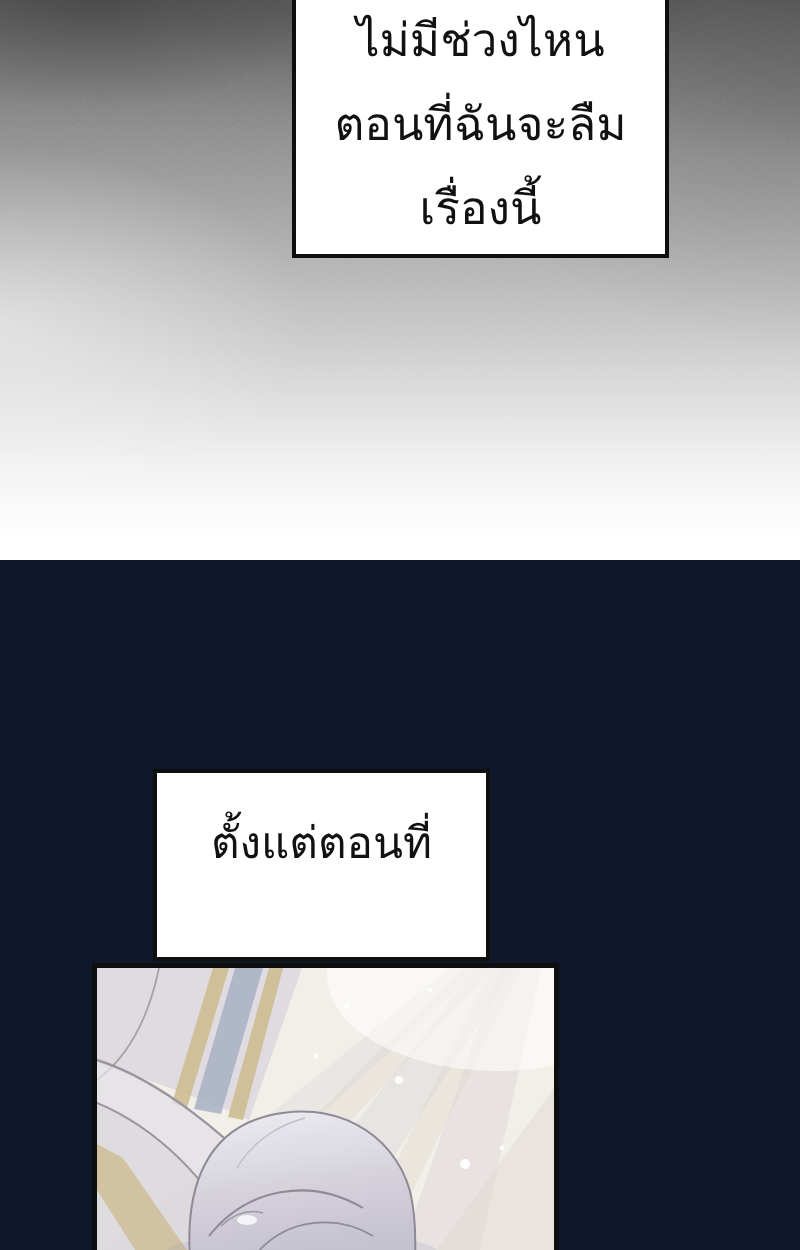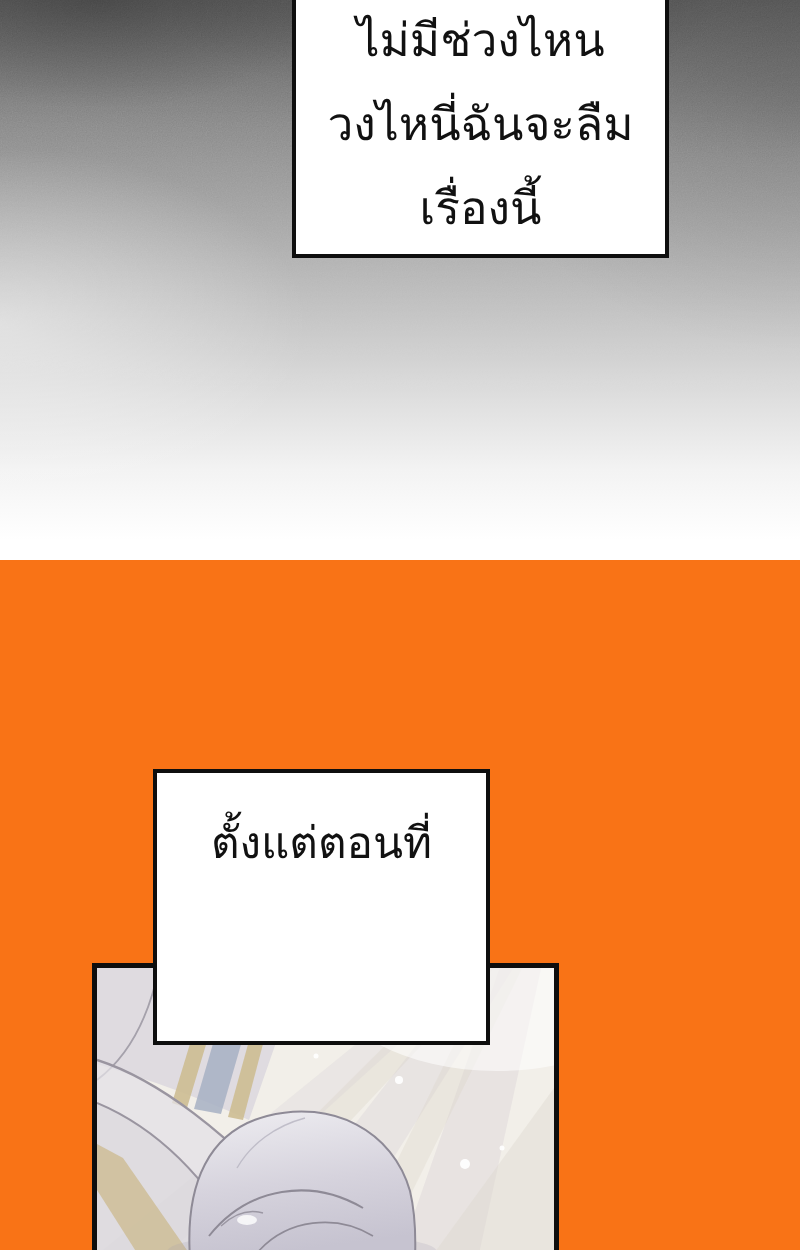--- a/index.html
+++ b/index.html
@@ -1,21 +1,21 @@
 <!DOCTYPE html>
 <html><head>
 <meta charset="utf-8">
 <style>
   html, body { margin: 0; padding: 0; background: #ffffff; }
   .page {
     position: relative;
     width: 800px;
     height: 1250px;
     overflow: hidden;
-    background: #f97316;
+    background: #0f172a;
     font-family: "DejaVu Sans", "Liberation Sans", sans-serif;
   }
   
   .sky {
     position: absolute;
     left: 0; top: 0;
     width: 800px; height: 560px;
     background:
       radial-gradient(ellipse 45% 30% at 12% 0%, rgba(0,0,0,0.22), transparent 65%),
       radial-gradient(ellipse 50% 22% at 55% 2%, rgba(0,0,0,0.15), transparent 70%),
@@ -44,21 +44,21 @@
   .nbox-top {
     left: 292px; top: -42px;
     width: 377px; height: 300px;
     padding-top: 36px;
     font-size: 46px;
     line-height: 84px;
     z-index: 3;
   }
   .nbox-mid {
     left: 153px; top: 769px;
-    width: 337px; height: 276px;
+    width: 337px; height: 192px;
     padding-top: 20px;
     font-size: 44px;
     line-height: 100px;
     z-index: 4;
   }
   .nline { display: block; white-space: nowrap; }
   
   .panel {
     position: absolute;
     left: 92px; top: 963px;
@@ -152,21 +152,21 @@
         <circle cx="368" cy="196" r="5"></circle>
         <circle cx="219" cy="88" r="2.5"></circle>
         <circle cx="333" cy="22" r="2"></circle>
         <circle cx="405" cy="180" r="2.5"></circle>
       </g>
     </svg>
   </div>
 
   <div class="nbox nbox-top">
     <span class="nline">ไม่มีช่วงไหน</span>
-    <span class="nline">วงไหนี่ฉันจะลืม</span>
+    <span class="nline">ตอนที่ฉันจะลืม</span>
     <span class="nline">เรื่องนี้</span>
   </div>
 
   <div class="nbox nbox-mid">
     <span class="nline">ตั้งแต่ตอนที่</span>
   </div>
 
 </div>
 
 </body></html>

